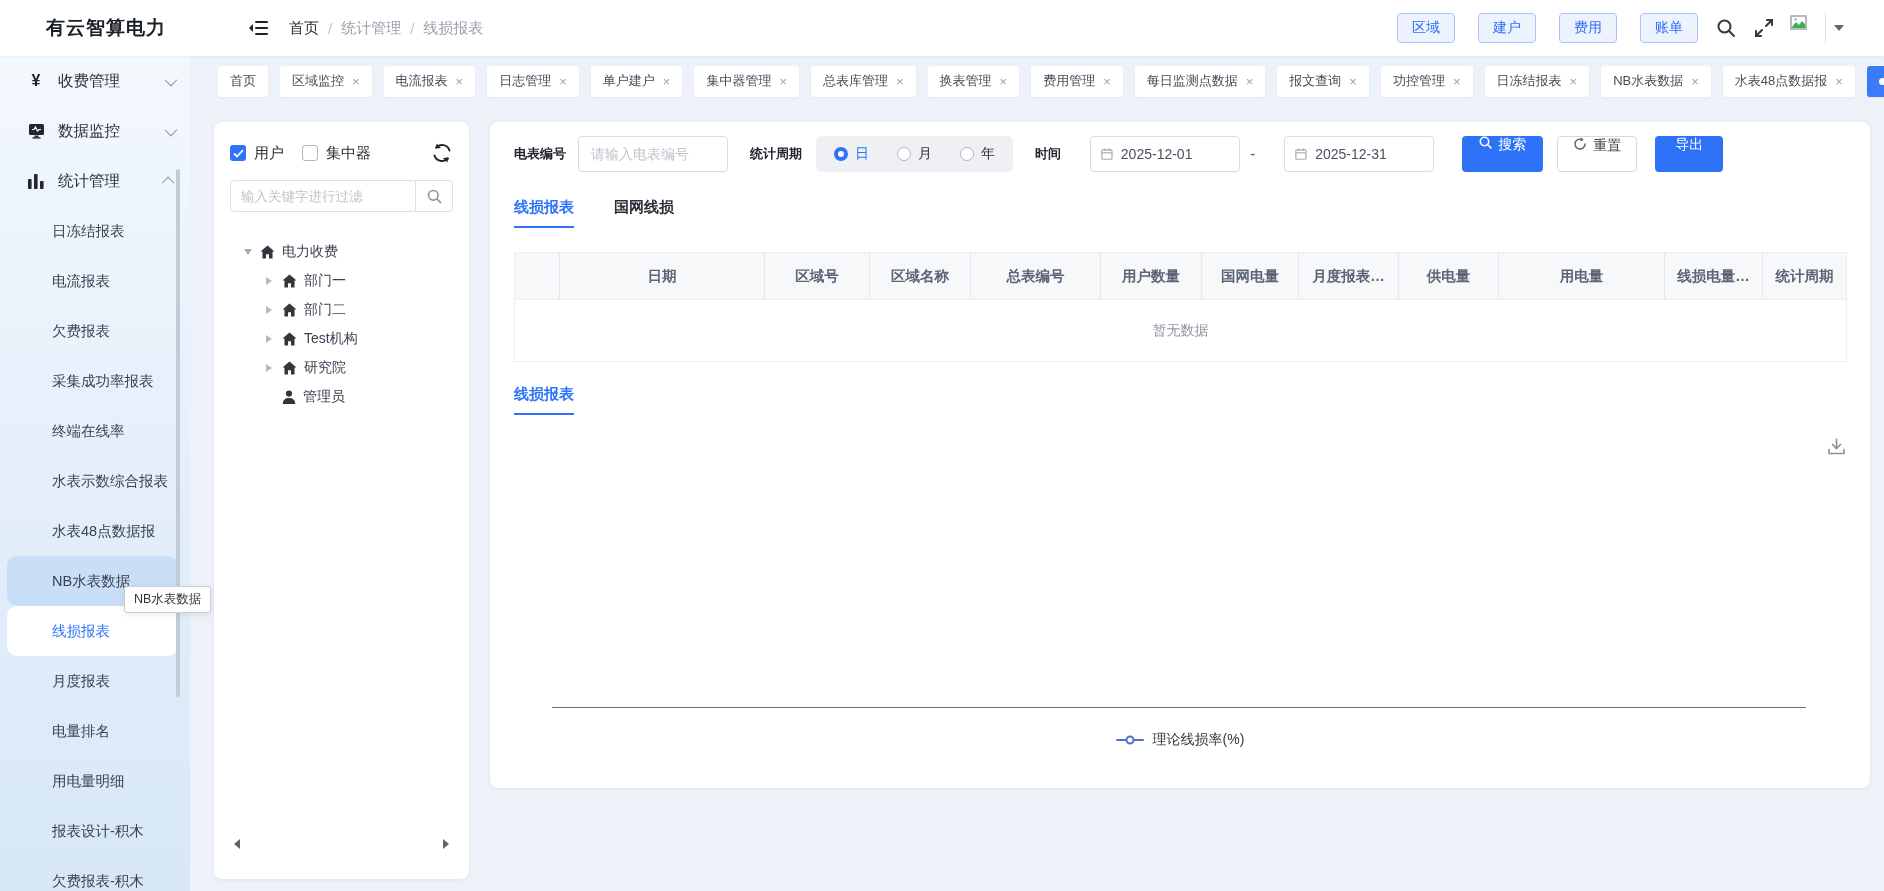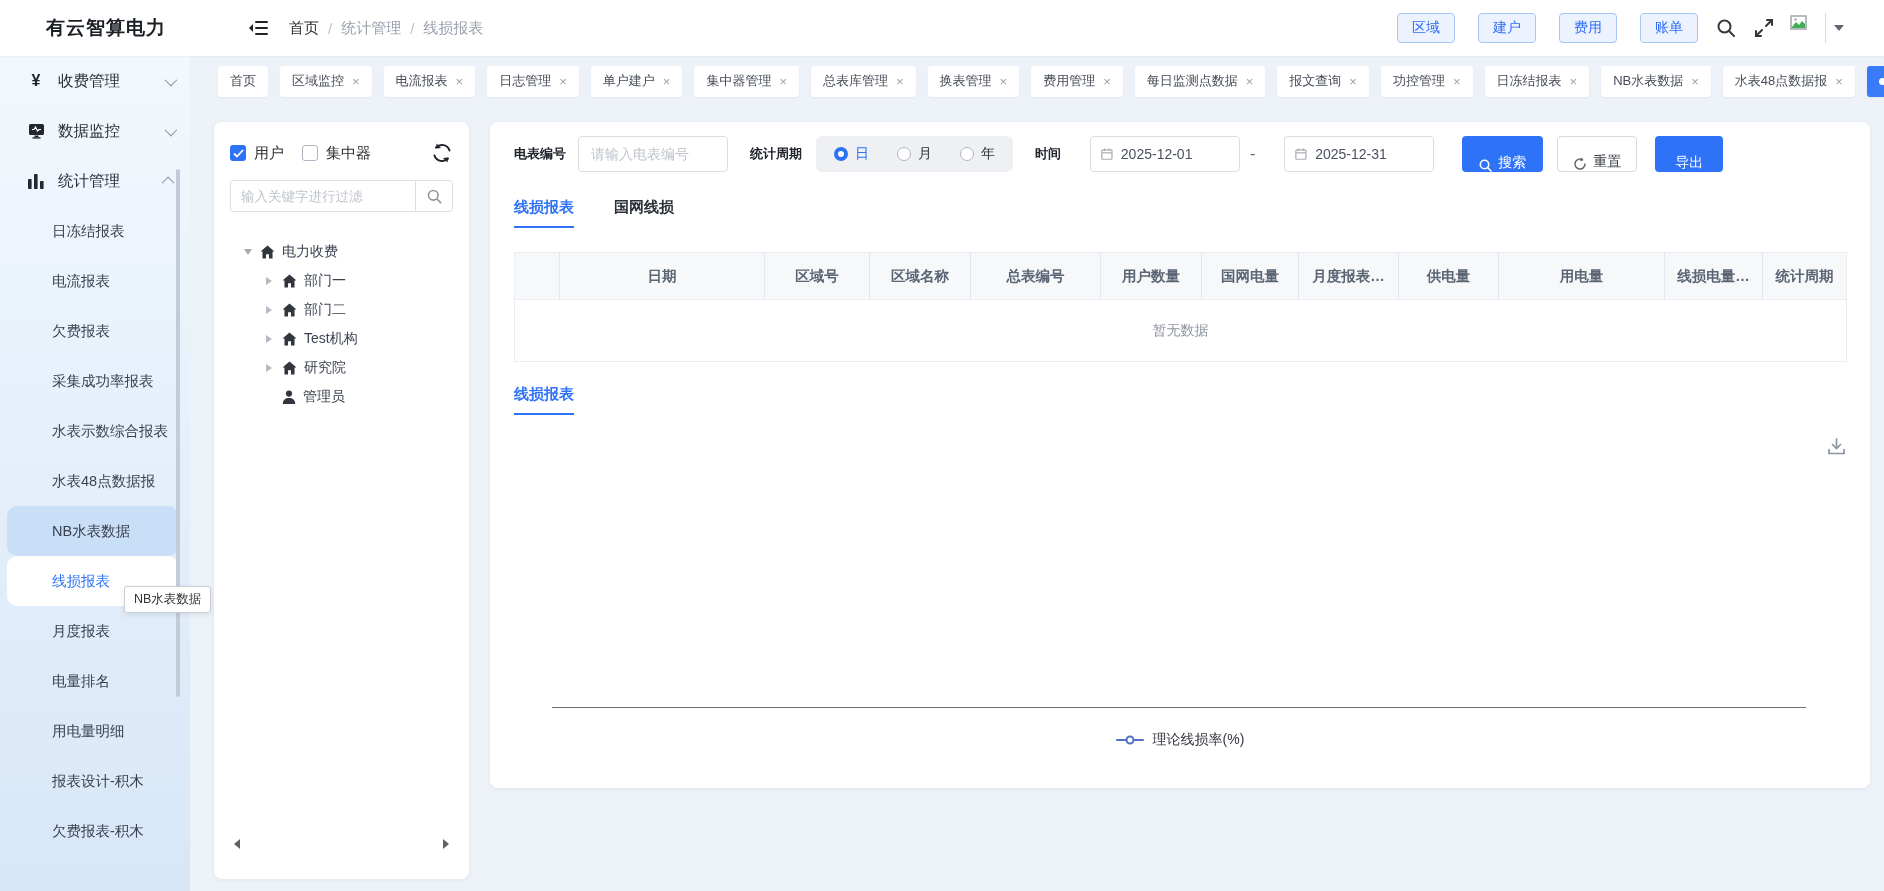--- a/index.html
+++ b/index.html
@@ -83,21 +83,21 @@
   .radio-wrap { margin-left:14px; height:36px; background:#eef0f4; border-radius:6px; display:flex; align-items:center; padding:0 18px; gap:28px; }
   .radio-opt { display:flex; align-items:center; gap:7px; font-size:14px; color:#303133; cursor:pointer; }
   .radio { width:14px; height:14px; border-radius:50%; background:#fff; }
   .radio.sel { border:4.2px solid #2e73f7; }
   .radio.unsel { border:1px solid #aeb5c0; }
   .radio-opt.sel-label { color:#2e73f7; }
   .time-label { margin-left:22px; }
   .date-box { width:150px; height:36px; border:1px solid #d8dce3; border-radius:4px; margin-left:29px; display:flex; align-items:center; padding:0 10px; gap:8px; background:#fff; }
   .date-box input { border:none; outline:none; width:100%; font-size:14px; color:#4a5060; font-family:inherit; background:transparent; }
   .date-sep { margin-left:10px; color:#606266; }
-  .btn { height:36px; border-radius:4px; display:flex; align-items:flex-end; justify-content:center; font-size:14px; cursor:pointer; border:none; font-family:inherit; }
+  .btn { height:36px; border-radius:4px; display:flex; align-items:flex-start; justify-content:center; font-size:14px; cursor:pointer; border:none; font-family:inherit; }
   .btn-primary { background:#2e73f7; color:#fff; }
   .btn-search { margin-left:28px; padding:0 17px; gap:6px; }
   .btn-reset { margin-left:14px; padding:0 15px; gap:6px; background:#fff; border:1px solid #d5d9e0; color:#3a3f47; }
   .btn-export { margin-left:18px; padding:0 20px; }
 
   .main-tabs { margin-top:26px; display:flex; gap:40px; }
   .mtab { font-size:15px; font-weight:bold; padding-bottom:9px; cursor:pointer; color:#2b3038; border-bottom:2.5px solid transparent; }
   .mtab.active { color:#2e73f7; border-bottom-color:#2e73f7; }
 
   table.grid { margin-top:24px; width:100%; border-collapse:collapse; table-layout:fixed; border:1px solid #ebeef5; }
@@ -196,20 +196,21 @@
               <rect x="12" y="7" width="3.6" height="8" rx="0.8" fill="#23272e"></rect>
             </svg>
         </span>
         <span>统计管理</span>
         <span class="chev up"></span>
       </div>
       <div class="side-item">日冻结报表</div>
       <div class="side-item">电流报表</div>
       <div class="side-item">欠费报表</div>
       <div class="side-item">采集成功率报表</div>
+      <div class="side-item">终端在线率</div>
       <div class="side-item">水表示数综合报表</div>
       <div class="side-item">水表48点数据报</div>
       <div class="side-item hovered">NB水表数据</div>
       <div class="side-item active">线损报表</div>
       <div class="side-item">月度报表</div>
       <div class="side-item">电量排名</div>
       <div class="side-item">用电量明细</div>
       <div class="side-item">报表设计-积木</div>
       <div class="side-item">欠费报表-积木</div>
       <div class="side-scroll-thumb"></div>

